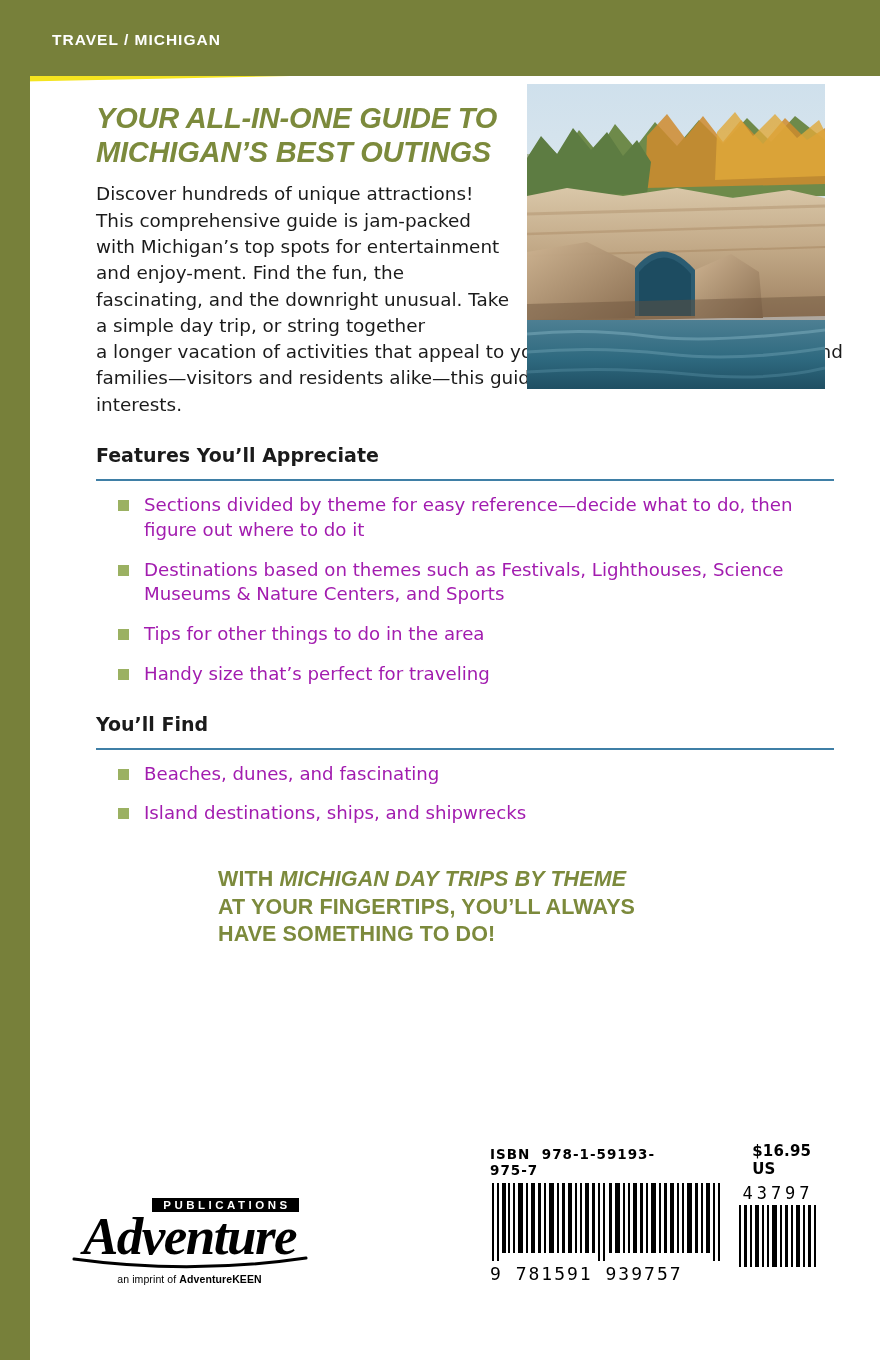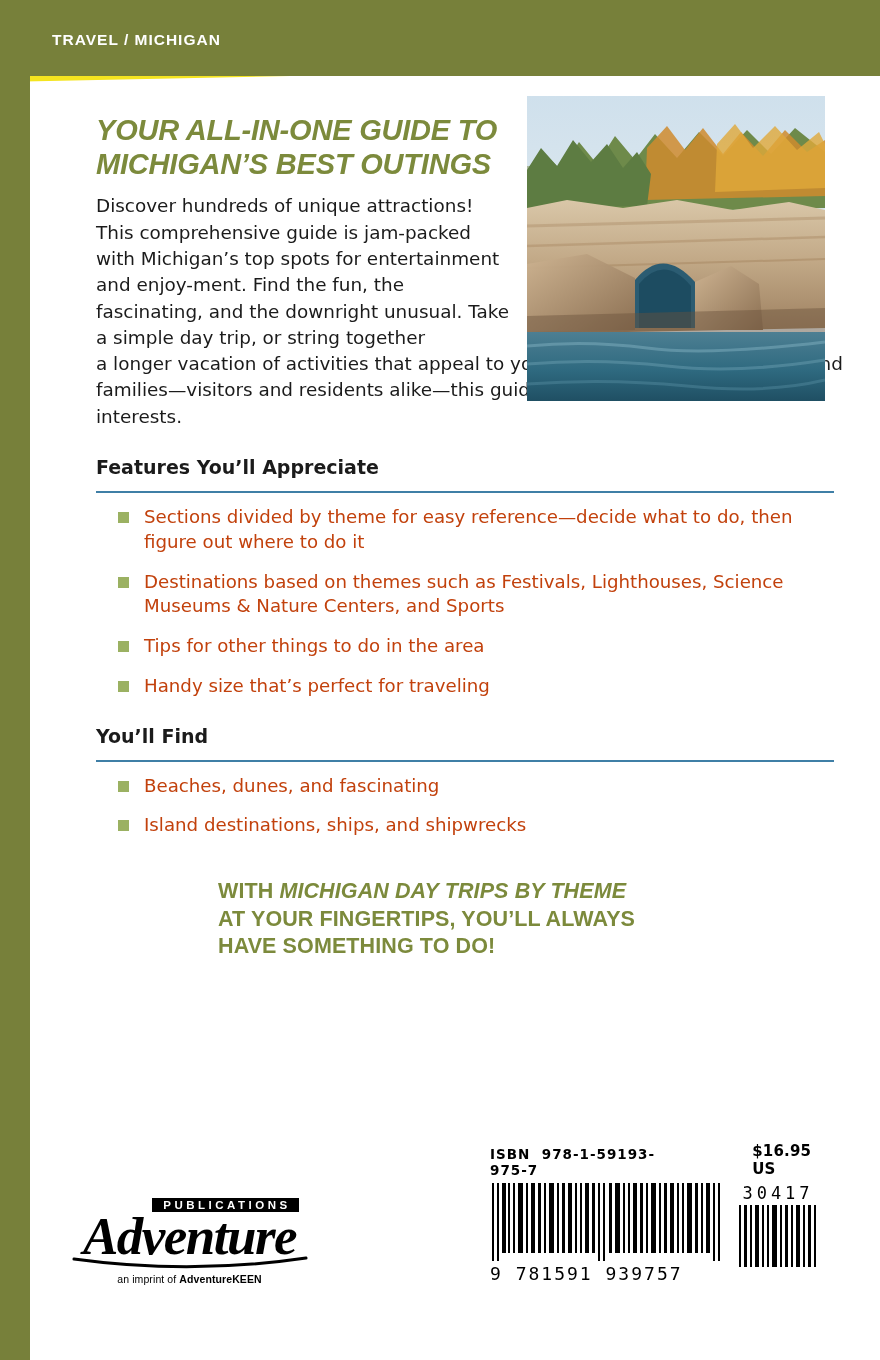--- a/index.html
+++ b/index.html
@@ -63,21 +63,21 @@
     left: 0; top: 58px;
     width: 880px; height: 40px;
     background: #ffffff;
     z-index: 2;
     clip-path: polygon(0 38px, 880px 20px, 880px 40px, 0 40px);
   }
 
   
   .content {
     position: absolute;
-    left: 30px; top: 96px;
+    left: 30px; top: 84px;
     width: 850px;
     padding: 0 55px 0 58px;
     z-index: 6;
   }
 
   .headline {
     color: #7c8a3c;
     font-size: 29px;
     font-weight: bold;
     font-style: italic;
@@ -123,21 +123,21 @@
     list-style: none;
     margin: 12px 0 0 0;
     padding: 0 0 0 28px;
     width: 760px;
   }
   ul.bullets li {
     position: relative;
     font-family: "DejaVu Sans", sans-serif;
     font-size: 18.2px;
     line-height: 1.36;
-    color: #c2410c;
+    color: #a21caf;
     padding-left: 28px;
     margin-bottom: 15px;
   }
   ul.bullets li:before {
     content: "";
     position: absolute;
     left: 2px; top: 7px;
     width: 11px; height: 11px;
     background: #9bb162;
   }
@@ -379,21 +379,21 @@
           <rect x="205" y="0" width="3" height="70"></rect>
             <rect x="211" y="0" width="2" height="70"></rect>
           <rect x="216" y="0" width="4" height="70"></rect>
             <rect x="223" y="0" width="2" height="78"></rect>
           <rect x="228" y="0" width="2" height="78"></rect>
         </g>
       </svg>
       <div class="bc-digits">9  781591 939757</div>
     </div>
     <div class="bc-addon">
-      <div class="bc-addon-digits">30417</div>
+      <div class="bc-addon-digits">43797</div>
       <svg class="bc-bars" width="82" height="62" viewBox="0 0 82 62">
         <rect x="0" y="0" width="82" height="62" fill="#fff"></rect>
         <g fill="#000">
           <rect x="2" y="0" width="2" height="62"></rect>
             <rect x="7" y="0" width="3" height="62"></rect>
           <rect x="13" y="0" width="2" height="62"></rect>
             <rect x="18" y="0" width="4" height="62"></rect>
           <rect x="25" y="0" width="2" height="62"></rect>
             <rect x="30" y="0" width="2" height="62"></rect>
           <rect x="35" y="0" width="5" height="62"></rect>

